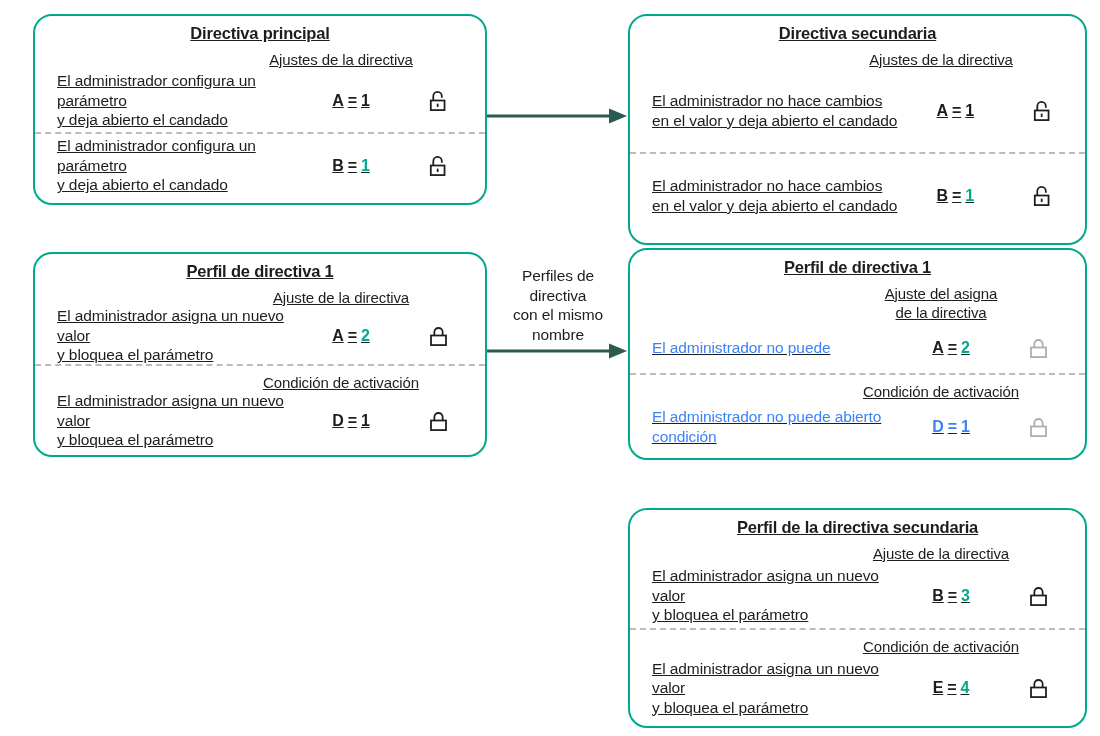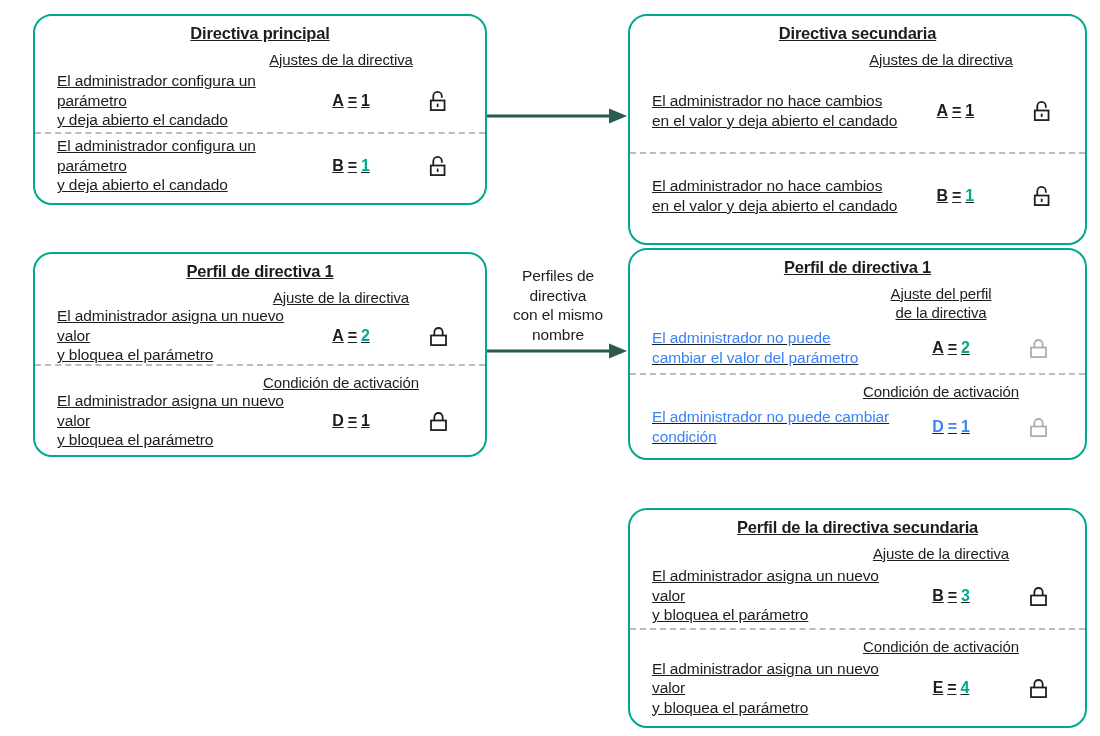--- a/index.html
+++ b/index.html
@@ -181,48 +181,47 @@
         </svg>
           </span>
       </div>
     </div>
   </div>
 </div>
 
 <div class="box" style="left:628px;top:248px;width:459px;height:212px">
   <div class="box-title">Perfil de directiva 1</div>
   <div class="hdr">
-    <div>Ajuste del perfil</div>
+    <div>Ajuste del asigna</div>
     <div>de la directiva</div>
   </div>
   <div class="rowwrap">
     <div class="row">
       <div class="txt muted">
         <div>El administrador no puede</div>
-        <div>cambiar el valor del parámetro</div>
       </div>
       <div class="val">
         <span>A</span><span class="eq">=</span><span class="teal">2</span>
       </div>
       <div class="lockwrap">
           <span class="lock gray">
         <svg width="25" height="25" viewBox="0 0 24 24" fill="none" stroke="currentColor" stroke-width="1.7">
           <path d="M8 12 V8.8 a4 4 0 0 1 8 0 V12"></path>
           <rect x="4.8" y="12" width="14.4" height="9.2"></rect>
         </svg>
           </span>
       </div>
     </div>
   </div>
   <div class="divider"></div>
   <div class="hdr">Condición de activación</div>
   <div class="rowwrap">
     <div class="row">
       <div class="txt muted">
-        <div>El administrador no puede cambiar</div>
+        <div>El administrador no puede abierto</div>
         <div>condición</div>
       </div>
       <div class="val muted">
         <span>D</span><span class="eq">=</span><span>1</span>
       </div>
       <div class="lockwrap">
           <span class="lock gray">
         <svg width="25" height="25" viewBox="0 0 24 24" fill="none" stroke="currentColor" stroke-width="1.7">
           <path d="M8 12 V8.8 a4 4 0 0 1 8 0 V12"></path>
           <rect x="4.8" y="12" width="14.4" height="9.2"></rect>

